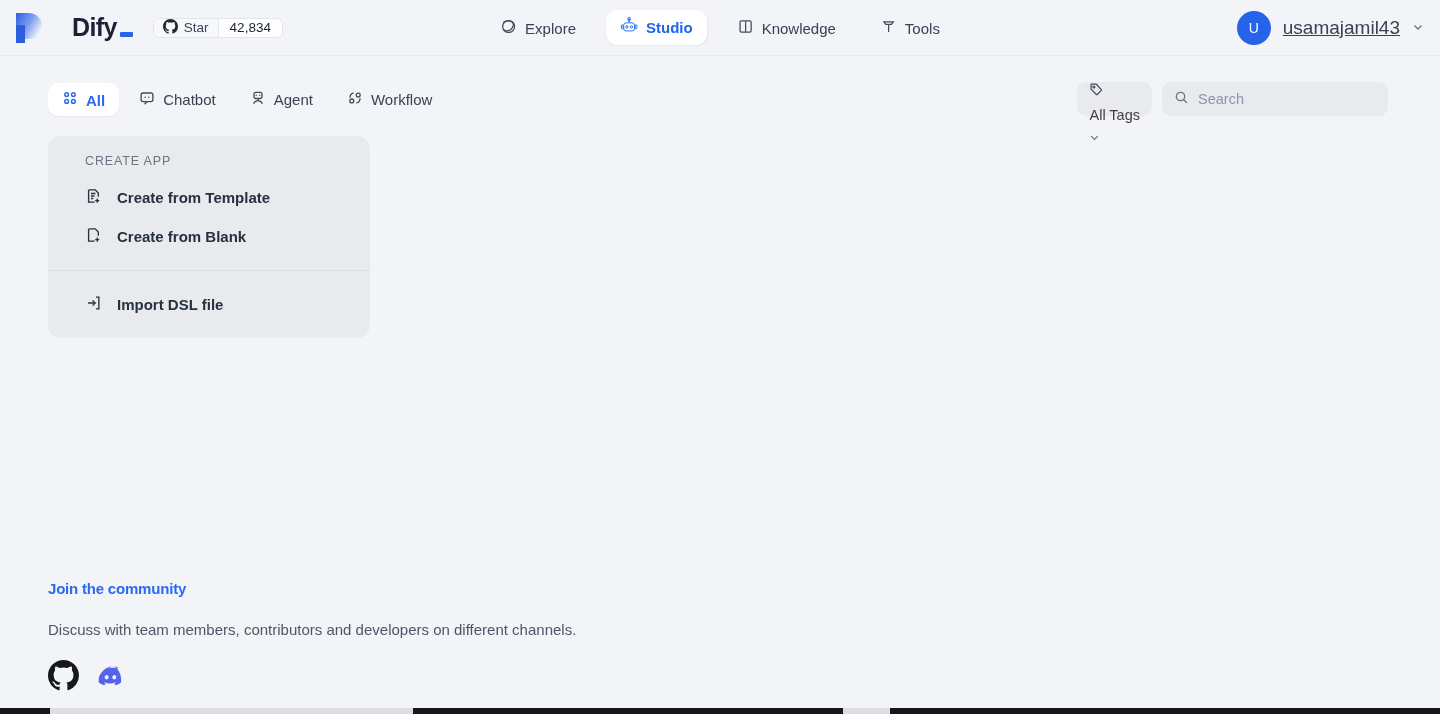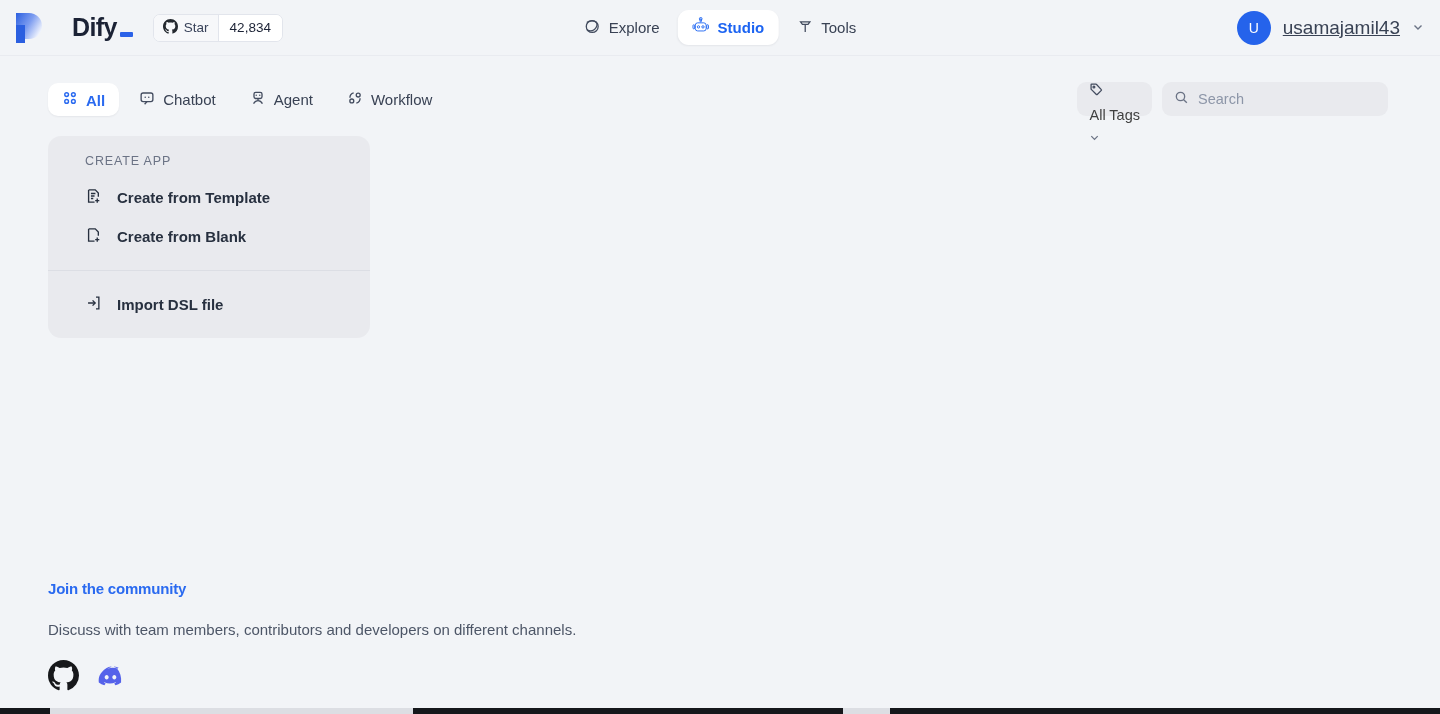--- a/index.html
+++ b/index.html
@@ -24,37 +24,37 @@
   .logo-text {
     font-size: 25px; font-weight: bold; color: #1b2235;
     letter-spacing: -0.6px; line-height: 1; display: flex; align-items: flex-end;
   }
   .logo-underscore {
     display: inline-block; width: 13px; height: 5px; background: #2b62e8;
     border-radius: 1px; margin-left: 3px; margin-bottom: 3px;
   }
 
   .star-badge {
-    display: flex; align-items: stretch; height: 28px;
+    display: flex; align-items: stretch; height: 20px;
     border: 1px solid #e2e5ec; border-radius: 7px; overflow: hidden;
     margin-left: 20px; background: #fff;
   }
   .star-left {
     display: flex; align-items: center; gap: 6px;
     padding: 0 9px; background: #f7f8fa; color: #39435a;
     font-size: 13.5px; border-right: 1px solid #e2e5ec;
   }
   .star-count {
     display: flex; align-items: center; padding: 0 11px;
     background: #ffffff; color: #1b2235; font-size: 13.5px;
   }
 
   .nav {
     position: absolute; left: 50%; transform: translateX(-50%);
-    display: flex; align-items: center; gap: 4px;
+    display: flex; align-items: flex-end; gap: 16px;
   }
   .nav-item {
     display: flex; align-items: center; gap: 8px;
     padding: 7px 14px; border-radius: 11px;
     font-size: 15px; color: #394254; cursor: pointer; white-space: nowrap;
   }
   .nav-item.active {
     background: #ffffff; color: #1c64f2; font-weight: bold;
     box-shadow: 0 1px 2px rgba(16,24,40,.06);
   }
@@ -207,20 +207,29 @@
             <circle cx="10" cy="2" r="1.5"></circle>
             <rect x="1.4" y="8.6" width="1.9" height="4.6" rx=".95"></rect>
             <rect x="16.7" y="8.6" width="1.9" height="4.6" rx=".95"></rect>
             <circle cx="7.5" cy="11" r="1.3" fill="#ffffff"></circle>
             <circle cx="12.5" cy="11" r="1.3" fill="#ffffff"></circle>
           </svg>
         </span>
         <span>Studio</span>
       </div>
 
+      <div class="nav-item">
+        <span>
+          <svg width="17" height="17" viewBox="0 0 20 20" fill="none" stroke="#434c5f" stroke-width="1.5">
+            <rect x="3.5" y="3.5" width="13" height="13" rx="1.6"></rect>
+            <path d="M10 3.8v12.4"></path>
+          </svg>
+        </span>
+        <span>Knowledge</span>
+      </div>
 
       <div class="nav-item">
         <span>
           <svg width="17" height="17" viewBox="0 0 20 20" fill="none" stroke="#434c5f" stroke-width="1.5">
             <path d="M4.5 4.5h11l-2.2 3h-6.6z"></path>
             <path d="M10 7.5v9"></path>
           </svg>
         </span>
         <span>Tools</span>
       </div>

